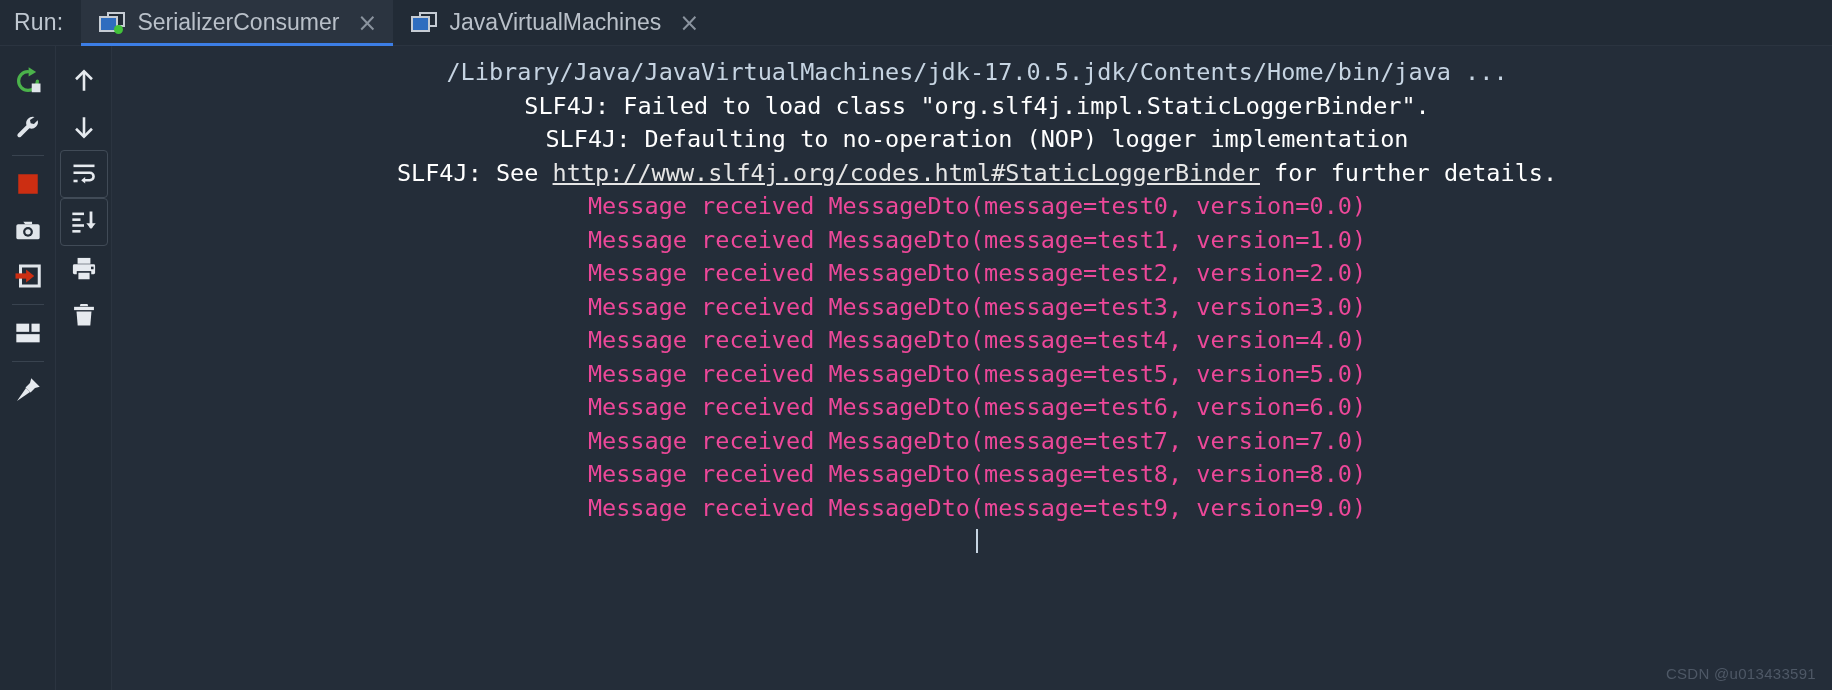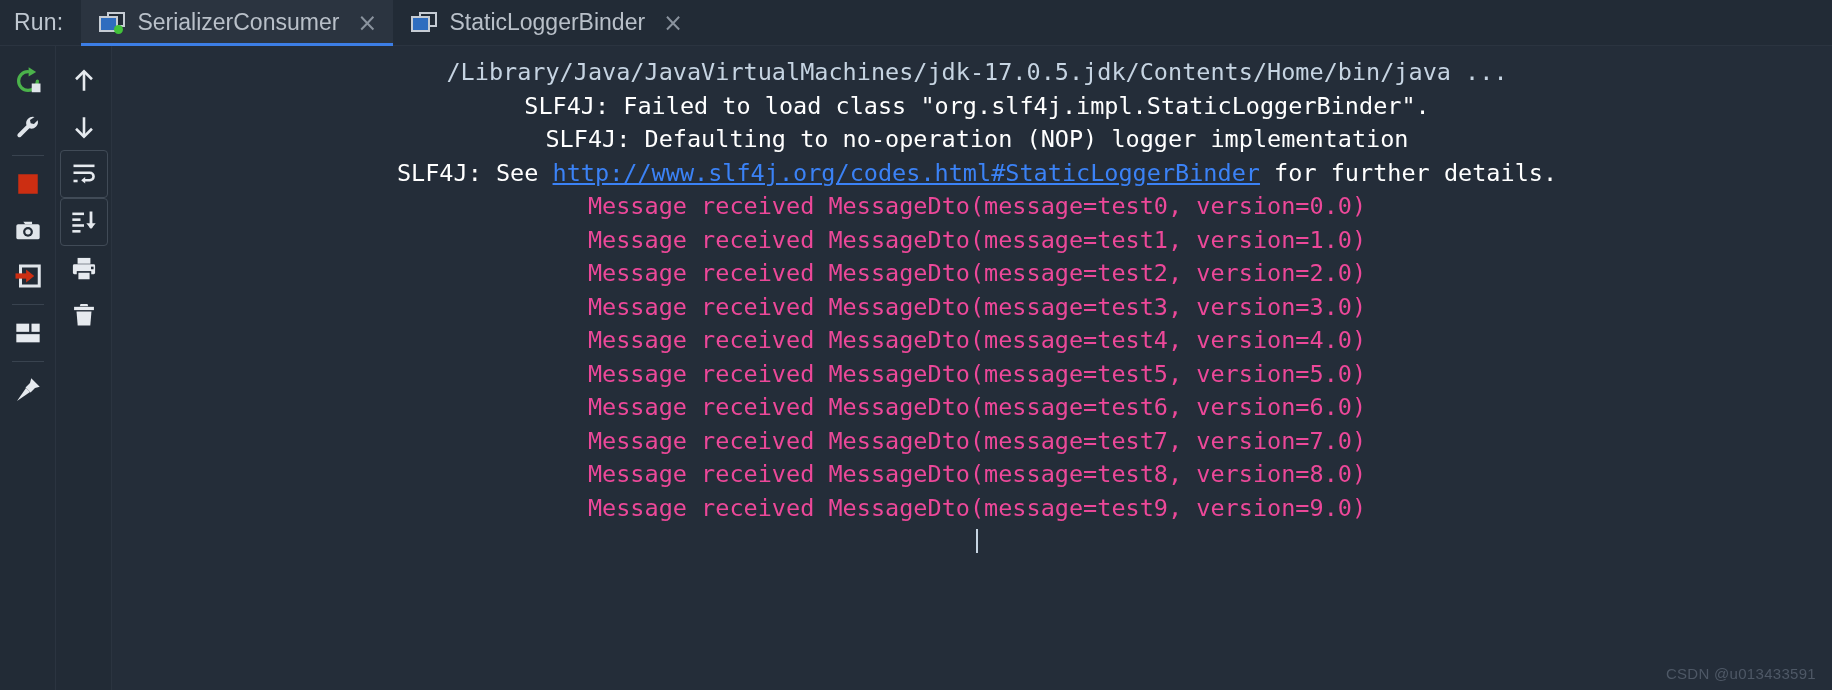--- a/index.html
+++ b/index.html
@@ -129,21 +129,21 @@
   .console-inner {
     font-family: "DejaVu Sans Mono", monospace;
     font-size: 23.5px;
     line-height: 33.5px;
     white-space: pre;
     letter-spacing: 0px;
   }
   .ln { display: block; height: 33.5px; text-align: center; }
   .c-white { color: #C6D4E2; }
   .c-red { color: #ffffff; }
-  .c-link { color: #3b82f6; text-decoration: underline; }
+  .c-link { color: #e5e5e5; text-decoration: underline; }
   .c-out { color: #ec4899; }
   .caret {
     display: inline-block;
     width: 2px; height: 24px;
     background: #C6D4E2;
     vertical-align: -4px;
   }
 
   .watermark {
     position: absolute;
@@ -178,21 +178,21 @@
       </span>
       <span class="tab-title">SerializerConsumer</span>
       <span class="tab-close">×</span>
     </div>
 
     <div class="tab">
       <span class="tab-icon">
         <span class="back"></span>
           <span class="front"></span>
       </span>
-      <span class="tab-title">StaticLoggerBinder</span>
+      <span class="tab-title">JavaVirtualMachines</span>
       <span class="tab-close">×</span>
     </div>
   </div>
 
   <div class="body-row">
 
     <div class="gutter">
 
       <div class="gbtn">
         <svg width="30" height="30" viewBox="0 0 24 24">

